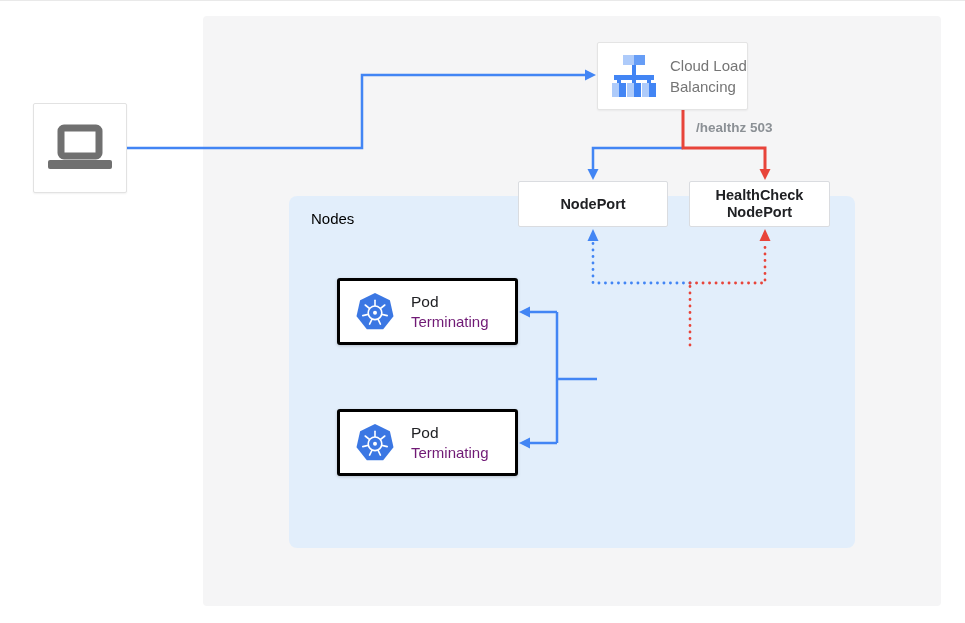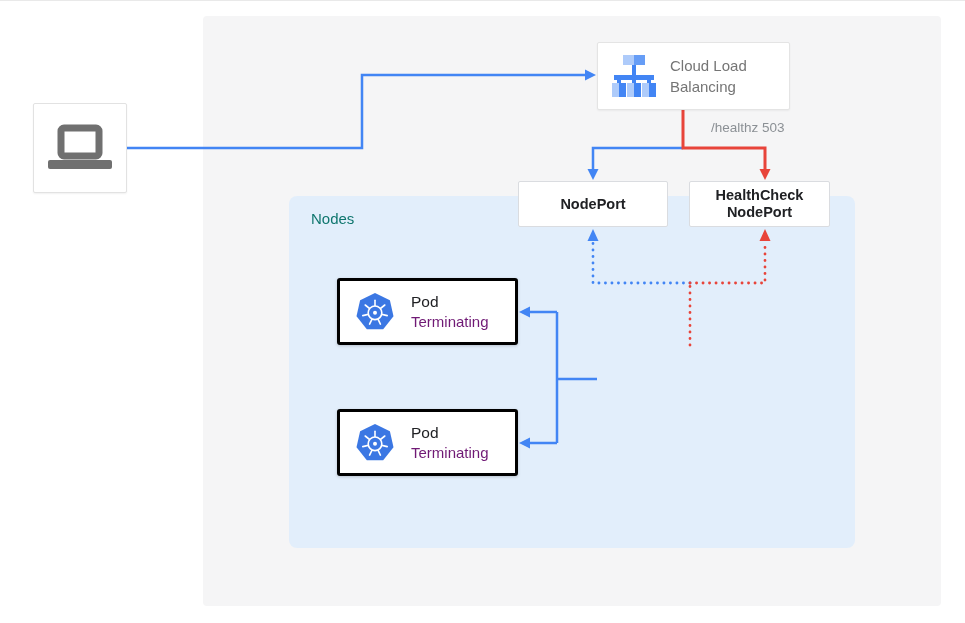--- a/index.html
+++ b/index.html
@@ -1,35 +1,35 @@
 <!DOCTYPE html>
 <html><head>
 <meta charset="utf-8">
 <style>
   html,body{margin:0;padding:0;background:#ffffff;}
   body{font-family:"Liberation Sans","DejaVu Sans",sans-serif;}
   .canvas{position:relative;width:965px;height:623px;background:#ffffff;overflow:hidden;}
   .top-hairline{position:absolute;left:0;top:0;width:965px;height:1px;background:#e9e9e9;}
   .panel{position:absolute;left:203px;top:16px;width:738px;height:590px;background:#f5f5f6;border-radius:4px;}
   .nodes-container{position:absolute;left:289px;top:196px;width:566px;height:352px;background:#e2eefb;border-radius:8px;}
-  .nodes-label{position:absolute;left:22px;top:14px;font-size:15px;color:#0f766e;}
+  .nodes-label{position:absolute;left:22px;top:14px;font-size:15px;color:#000000;}
   .connector-layer{position:absolute;left:0;top:0;width:965px;height:623px;pointer-events:none;}
 
   .box{position:absolute;background:#ffffff;box-sizing:border-box;}
   .client-box{left:33px;top:103px;width:94px;height:90px;border:1px solid #e2e2e2;border-radius:2px;
     display:flex;align-items:center;justify-content:center;box-shadow:0 1px 2px rgba(0,0,0,.06);}
-  .lb-box{left:597px;top:42px;width:193px;height:68px;border:1px solid #e4e4e4;border-radius:2px;
+  .lb-box{left:597px;top:42px;width:151px;height:68px;border:1px solid #e4e4e4;border-radius:2px;
     display:flex;align-items:center;gap:13px;padding-left:13px;box-shadow:0 1px 2px rgba(0,0,0,.05);}
   .lb-label{font-size:15px;line-height:21px;color:#757575;width:86px;}
   .port-box{width:141px;height:46px;border:1px solid #dadce0;border-radius:2px;
     display:flex;align-items:center;justify-content:center;text-align:center;
     font-weight:bold;font-size:14.5px;color:#202124;line-height:17px;white-space:pre-line;}
   .nodeport-box{left:518px;top:181px;width:150px;}
   .hc-nodeport-box{left:689px;top:181px;}
-  .healthz-label{position:absolute;left:711px;top:120px;font-size:13.5px;font-weight:normal;color:#8b9095;}
+  .healthz-label{position:absolute;left:696px;top:120px;font-size:13.5px;font-weight:bold;color:#8b9095;}
   .entity-box{height:68px;border:3px solid #000000;border-radius:3px;
     display:flex;align-items:center;gap:16px;padding-left:15px;
     box-shadow:0 1px 3px rgba(60,64,67,.25);}
   .pod1-box{left:337px;top:278px;width:181px;height:67px;}
   .pod2-box{left:337px;top:409px;width:181px;height:67px;}
   .kubeproxy-box{left:597px;top:345px;width:186px;}
   .entity-title{font-size:15.5px;color:#202124;line-height:21px;}
   .entity-subtitle{font-size:15px;color:#701a75;line-height:20px;}
   .icon{flex:0 0 auto;display:block;}
 </style>

